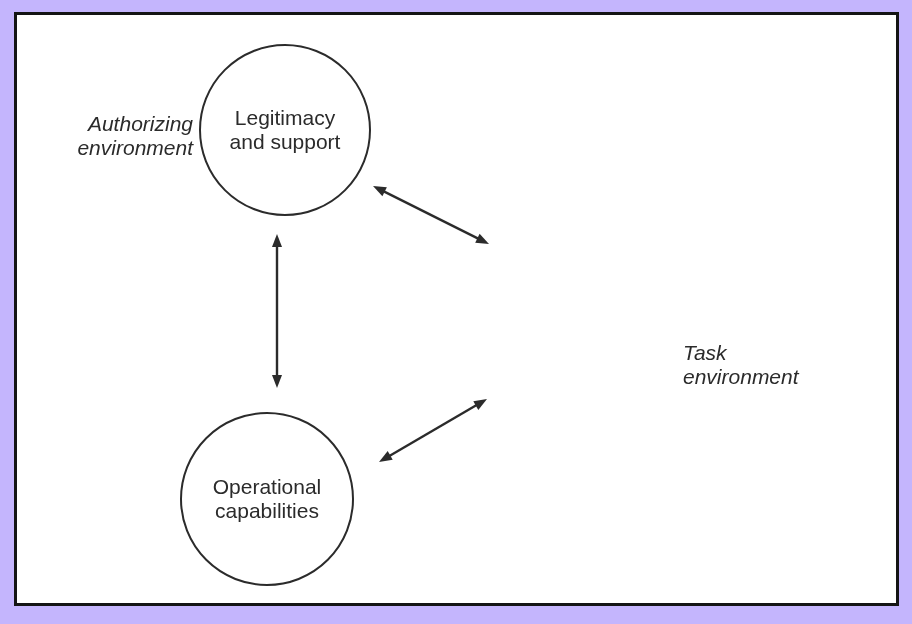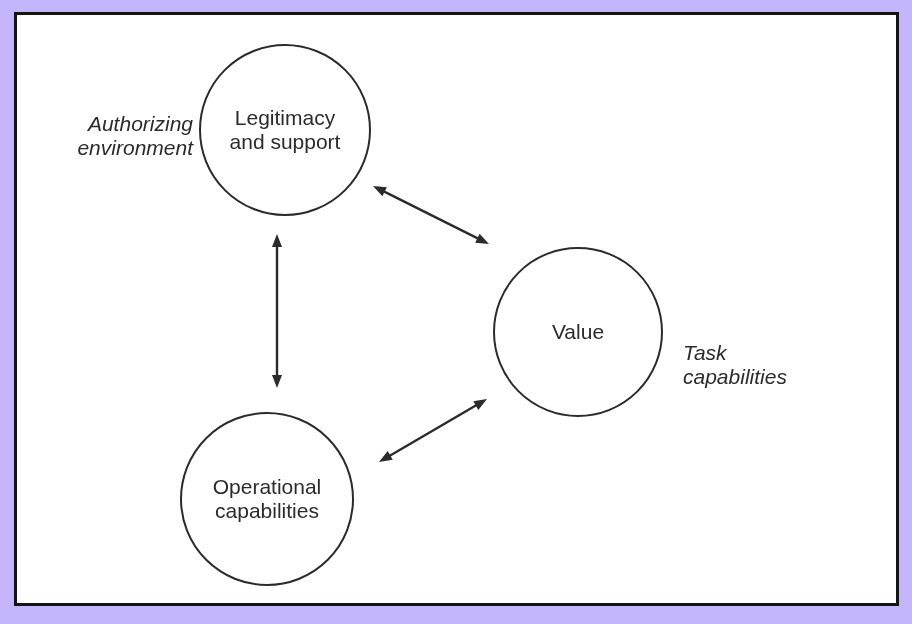--- a/index.html
+++ b/index.html
@@ -92,25 +92,22 @@
       <line class="arrow-shaft" x1="388.5" y1="456.5" x2="477.5" y2="404.5"></line>
       <polygon class="arrowhead" points="379,462 392.7,459.8 387.7,451.1"></polygon>
       <polygon class="arrowhead" points="487,399 478.3,409.9 473.3,401.2"></polygon>
     </g>
   </svg>
 
   <div class="node" id="node-legitimacy">
     <span class="node-label">Legitimacy and support</span>
   </div>
 
-  <div class="node" id="node-value">
-    <span class="node-label">Value</span>
-  </div>
 
   <div class="node" id="node-operational">
     <span class="node-label">Operational capabilities</span>
   </div>
 
   <div class="annotation" id="annotation-authorizing">Authorizing environment</div>
 
-  <div class="annotation" id="annotation-task">Task capabilities</div>
+  <div class="annotation" id="annotation-task">Task environment</div>
 
 </div>
 
 </body></html>

